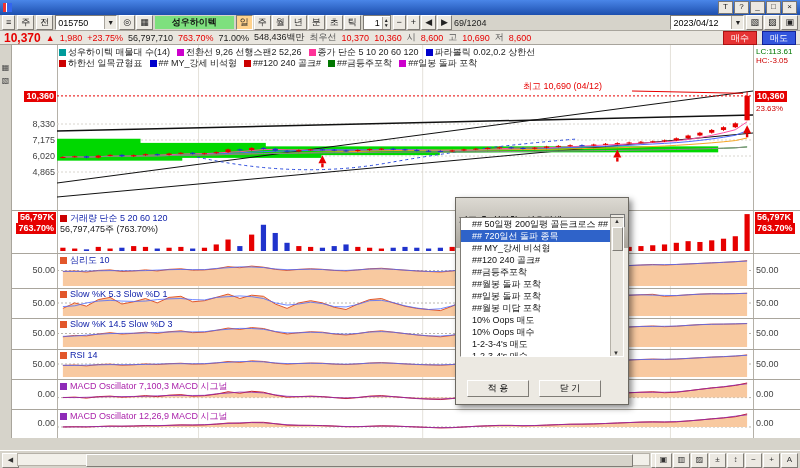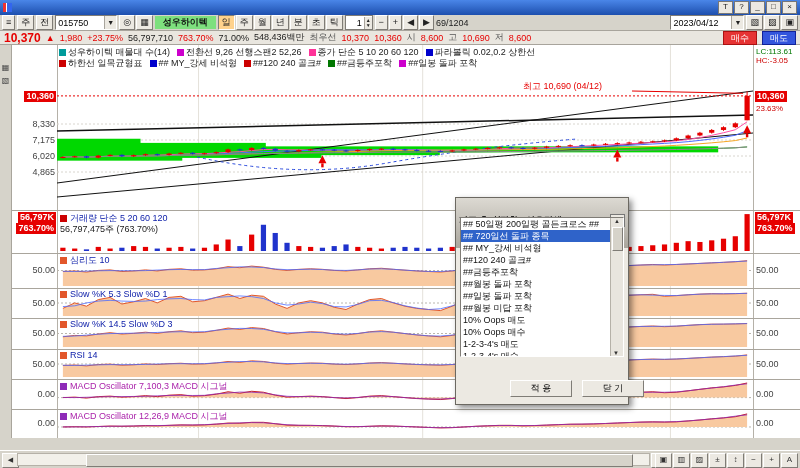--- a/index.html
+++ b/index.html
@@ -17,21 +17,21 @@
   #toolbar1{position:absolute;left:0;top:15px;width:800px;height:16px;background:#d6d3ca;border-bottom:1px solid #a8a49c;
             display:flex;align-items:center;gap:2px;padding:0 2px;box-sizing:border-box;font-size:9px;white-space:nowrap}
   #toolbar2{position:absolute;left:0;top:31px;width:800px;height:14px;background:#e9e6df;border-bottom:1px solid #a8a49c;
             display:flex;align-items:center;gap:5px;padding:0 4px;box-sizing:border-box;font-size:9px;white-space:nowrap}
   .tbtn{height:13px;line-height:12px;padding:0 3px;background:#ece9e2;border:1px solid;
         border-color:#fff #7f7c76 #7f7c76 #fff;font-size:9px;box-sizing:content-box}
   .tbtn.active{background:#ffd28c;border-color:#7f7c76 #fff #fff #7f7c76}
   .combo{display:flex;align-items:center;background:#fff;border:1px solid;border-color:#7f7c76 #fff #fff #7f7c76;height:13px}
   .combo input{border:0;width:44px;height:11px;font-size:9px;padding:0 2px;font-family:inherit}
   .combo .dd{width:11px;height:13px;background:#ece9e2;border-left:1px solid #a8a49c;font-size:7px;line-height:13px;text-align:center}
-  .stockname{background:#7ee07e;color:#111;padding:0 8px;height:13px;line-height:13px;font-weight:bold}
+  .stockname{background:#7ee07e;color:#111;padding:0 17px;height:13px;line-height:13px;font-weight:bold}
   .spin{display:flex;align-items:center;background:#fff;border:1px solid #7f7c76;height:13px}
   .spin input{border:0;width:14px;font-size:9px;text-align:right;font-family:inherit}
   .spin .ud{display:flex;flex-direction:column;font-size:5px;line-height:5px;background:#ece9e2;border-left:1px solid #a8a49c;padding:1px}
   .red{color:#e60000}.lbl{color:#555}
   .q-price{font-size:12px;font-weight:bold;color:#e60000}
   .buy{background:#e63333;color:#fff;padding:0 7px;height:12px;line-height:12px;border:1px solid #aa1111}
   .sell{background:#3355dd;color:#fff;padding:0 7px;height:12px;line-height:12px;border:1px solid #112299}
   
   #chartarea{position:absolute;left:0;top:45px;width:800px;height:393px;background:#fff}
   #leftstrip{position:absolute;left:0;top:0;width:12px;height:100%;background:#d6d3ca;border-right:1px solid #a9a59c;
@@ -65,29 +65,29 @@
         font-size:8px;line-height:12px;text-align:center;color:#333}
   
   #dialog{position:absolute;left:455px;top:197px;width:172px;height:206px;background:#ece9e2;z-index:50;
           border:1px solid #6b6861;box-shadow:3px 3px 6px rgba(0,0,0,.45)}
   .dlg-title{height:18px;background:linear-gradient(#dcd9d2,#a9a59c);display:flex;align-items:flex-start;
              padding:16px 3px;font-size:9px;font-weight:bold;color:#222}
   .dlg-x{margin-left:auto;width:13px;height:11px;background:#ece9e2;border:1px solid #777;font-size:9px;
          line-height:10px;text-align:center;font-weight:normal}
   #dlg-list{position:absolute;left:4px;top:19px;width:164px;height:140px;background:#fff;border:1px solid;
             border-color:#7f7c76 #fff #fff #7f7c76;overflow:hidden;box-sizing:border-box}
-  .dlg-item{font-size:9px;line-height:12px;height:12px;padding:0 2px;white-space:nowrap;overflow:hidden;color:#111}
+  .dlg-item{font-size:9px;line-height:12px;height:12px;padding:0 11px;white-space:nowrap;overflow:hidden;color:#111}
   .dlg-item.sel{background:#2f63c9;color:#fff}
   .dlg-scroll{position:absolute;right:0;top:0;bottom:0;width:12px;background:#e8e5de;border-left:1px solid #b5b1a8;
               font-size:6px;text-align:center;color:#333}
   .dlg-scroll .dthumb{position:absolute;left:1px;top:9px;width:9px;height:22px;background:#d6d3ca;border:1px solid;
               border-color:#fff #7f7c76 #7f7c76 #fff}
   .dlg-find{position:absolute;left:6px;top:163px;display:flex;align-items:center;gap:4px;font-size:9px}
   .dlg-find input{width:126px;height:13px;border:1px solid;border-color:#7f7c76 #fff #fff #7f7c76;font-size:9px;font-family:inherit}
-  .dlg-btns{position:absolute;left:0;top:182px;width:188px;display:flex;justify-content:flex-end;gap:10px}
+  .dlg-btns{position:absolute;left:0;top:182px;width:156px;display:flex;justify-content:center;gap:10px}
   .dlg-btn{width:62px;height:17px;background:#ece9e2;border:1px solid;border-color:#fff #7f7c76 #7f7c76 #fff;
            font-size:9px;font-family:inherit}
 </style>
 </head>
 <body>
 
 <div id="app">
 
   <div id="titlebar">
     <span class="appico"></span>

